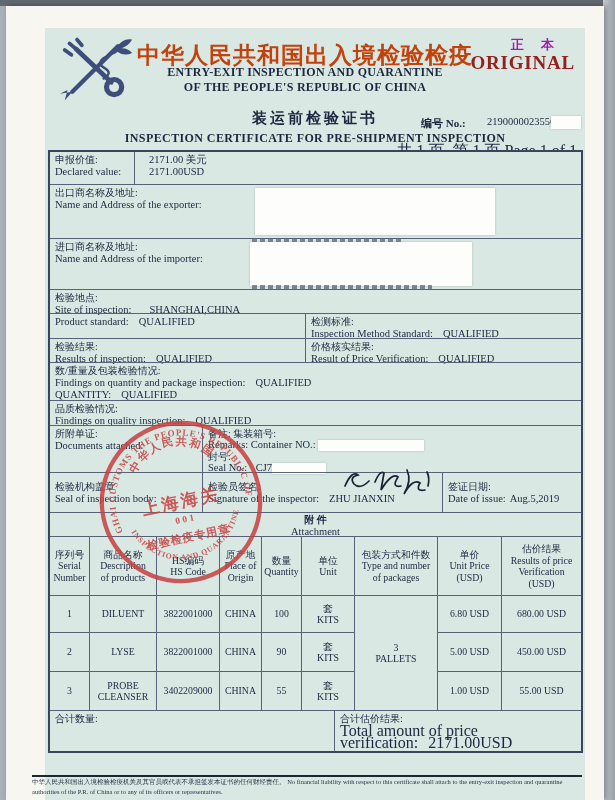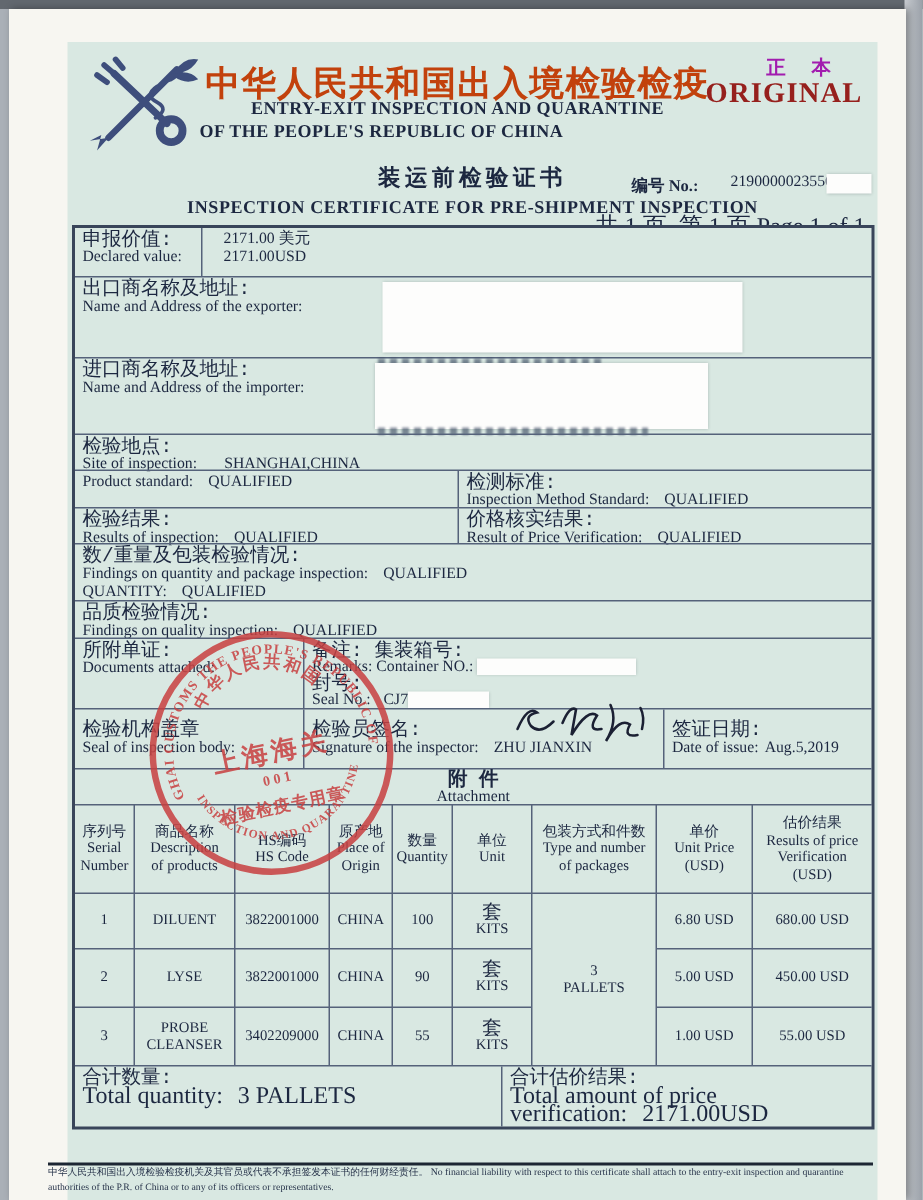--- a/index.html
+++ b/index.html
@@ -6,31 +6,31 @@
   body{width:615px;height:800px;background:#aab0b7;overflow:hidden;
        font-family:"Liberation Serif","DejaVu Serif",serif;}
   .top-strip{position:absolute;left:0;top:0;width:615px;height:6px;background:#62686f;}
   .right-strip{position:absolute;right:0;top:0;width:12px;height:800px;
        background:linear-gradient(90deg,#c7cbd0,#9aa0a8);}
   .paper{position:absolute;left:6px;top:6px;width:598px;height:794px;background:#f7f6f1;
        box-shadow:2px 0 5px rgba(0,0,0,.35);}
   .doc{position:absolute;left:39px;top:22px;width:540px;height:772px;background:#d9e8e2;
        overflow:hidden;color:#1c2740;}
   .abs{position:absolute;}
-  .cn{font-size:13px;font-family:Liberation Mono, monospace;}
+  .cn{font-size:10px;}
   .bold{font-weight:bold;}
   .center{text-align:center;}
   .red1{color:#a21caf;}
   .red2{color:#96201d;}
 
   
   .org-cn{left:88px;top:12px;width:344px;font-size:23px;font-weight:bold;color:#c2410c;
           letter-spacing:1px;text-align:center;}
   .org-en1{left:88px;top:37px;width:344px;font-size:12px;font-weight:bold;text-align:center;letter-spacing:.3px;}
-  .org-en2{left:88px;top:52px;width:344px;font-size:12px;font-weight:bold;letter-spacing:.3px;}
+  .org-en2{left:88px;top:52px;width:344px;font-size:12px;font-weight:bold;text-align:center;letter-spacing:.3px;}
   .orig-cn{right:24px;top:8px;font-size:13px;font-weight:bold;letter-spacing:7px;}
   .orig-en{right:10px;top:24px;font-size:19px;font-weight:bold;letter-spacing:.8px;}
   .page-info{right:8px;top:68px;font-size:16px;margin-top:45px;}
   .cert-cn{left:150px;top:81px;width:240px;font-size:15px;font-weight:bold;letter-spacing:3px;text-align:center;}
   .certno-label{left:376px;top:88px;font-size:11px;font-weight:bold;}
   .certno-val{left:442px;top:88px;font-size:10.5px;}
   .cert-en{left:0;top:103px;width:540px;font-size:12px;font-weight:bold;text-align:center;letter-spacing:.4px;}
 
   
   .main{position:absolute;left:3px;top:122px;width:535px;border:2px solid #39455a;
@@ -284,21 +284,20 @@
             <span class="cn">套</span>
             <span>KITS</span>
           </div>
         <div>1.00 USD</div>
         <div>55.00 USD</div>
       </div>
 
       <div class="totals">
         <div class="cell" style="width:284px;height:30px;box-sizing:border-box">
           <div class="cn">合计数量:</div>
-          <div><span>Total quantity:</span><span class="val2">3 PALLETS</span></div>
         </div>
         <div class="cell bl" style="flex:1">
           <div class="cn">合计估价结果:</div>
           <div><span>Total amount of price verification:</span><span class="val2">2171.00USD</span></div>
         </div>
       </div>
     </div>
 
     <svg class="abs sig" viewBox="0 0 104 38">
       <g stroke="#1b2033" stroke-width="1.7" fill="none" stroke-linecap="round">

